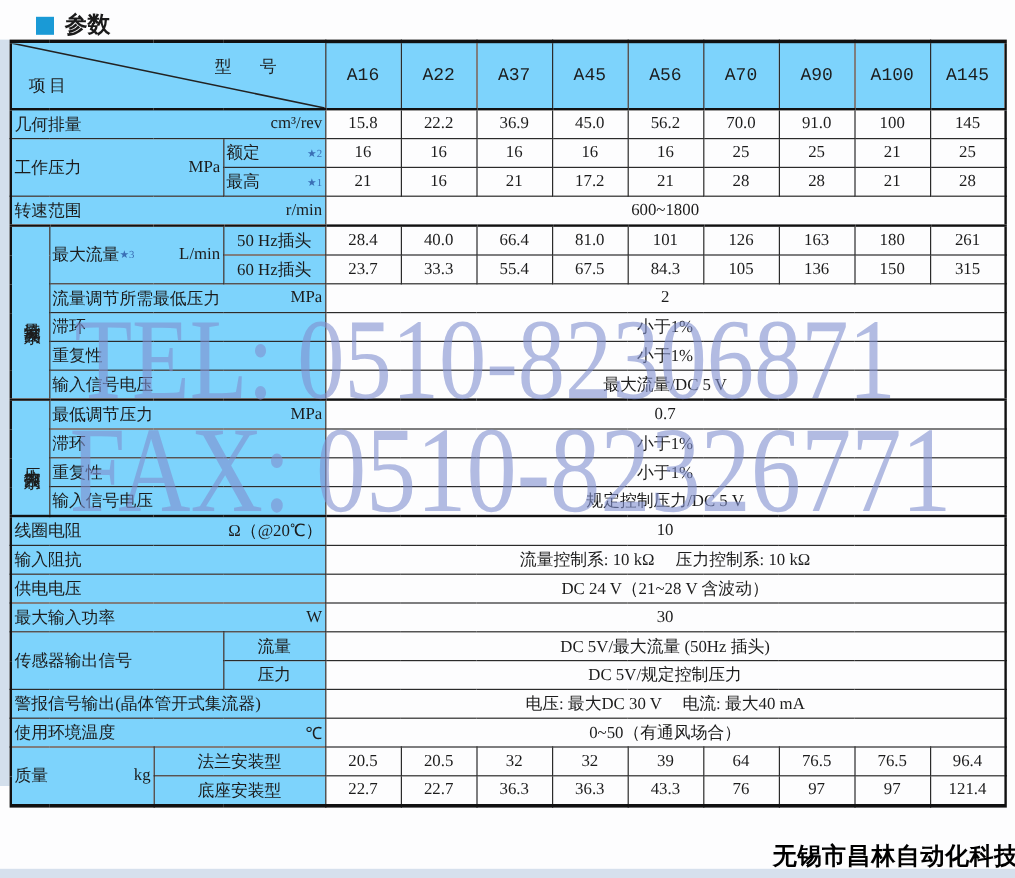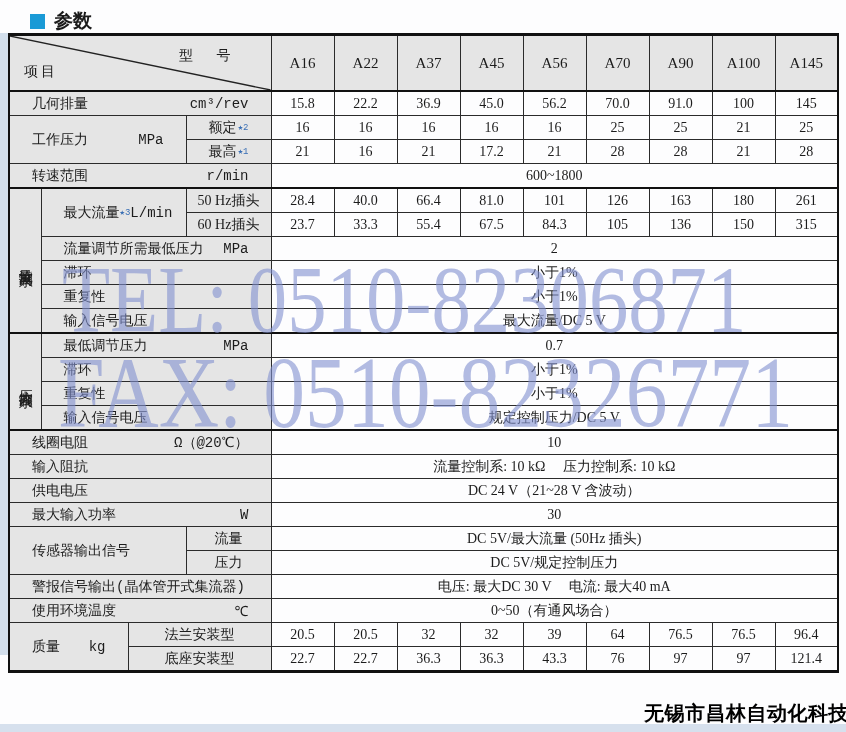--- a/index.html
+++ b/index.html
@@ -17,34 +17,34 @@
   .title .sq{width:15px;height:15px;display:inline-block;}
 
   
   table{border-collapse:collapse;table-layout:fixed;width:830px;
         position:absolute;left:8px;top:33px;
         font-size:14px;color:#1c1c1c;}
   td{border:1px solid #2b2b2b;height:23px;padding:0;overflow:hidden;white-space:nowrap;text-align:center;vertical-align:middle;}
   table{border:2px solid #111;border-top-width:3px;border-bottom-width:3px;}
   tr.hd td{border-bottom:2px solid #111;}
   tr.t2 td{border-top:2px solid #111;}
-  td.blue{background:#e5e5e5;}
-  td.lbl{padding:0 22px;font-family:Liberation Mono, monospace;}
+  td.blue{background:#7dd3fc;}
+  td.lbl{padding:0 2px;}
   .flexcell{display:flex;justify-content:space-between;align-items:center;width:100%;}
   .lt{text-align:left;}
   .lu{text-align:left;}
   .mark{color:#3a6fb5;font-size:9px;vertical-align:2px;}
   td.vg{padding:0;}
   .vtext{writing-mode:vertical-lr;text-orientation:upright;margin:0 auto;letter-spacing:1px;line-height:1;}
   
   td.diag{position:relative;height:54px;padding:0;}
   td.diag svg{position:absolute;left:0;top:0;width:100%;height:100%;}
   .model-word{position:absolute;top:11px;right:30px;letter-spacing:10px;}
   .item-word{position:absolute;bottom:9px;left:14px;letter-spacing:3px;}
-  td.modelh{font-size:15px;}
+  td.modelh{font-size:15px;font-family:Liberation Mono, monospace;}
 
   
   .notes{position:absolute;left:10px;top:657px;width:830px;
          font-size:15.5px;line-height:23.5px;color:#2b2b2b;}
   .nmark{font-weight:bold;}
   .note-link{}
 
   
   .wm{position:absolute;pointer-events:none;font-family:"Liberation Serif",serif;
       line-height:1;white-space:nowrap;transform-origin:left top;}

